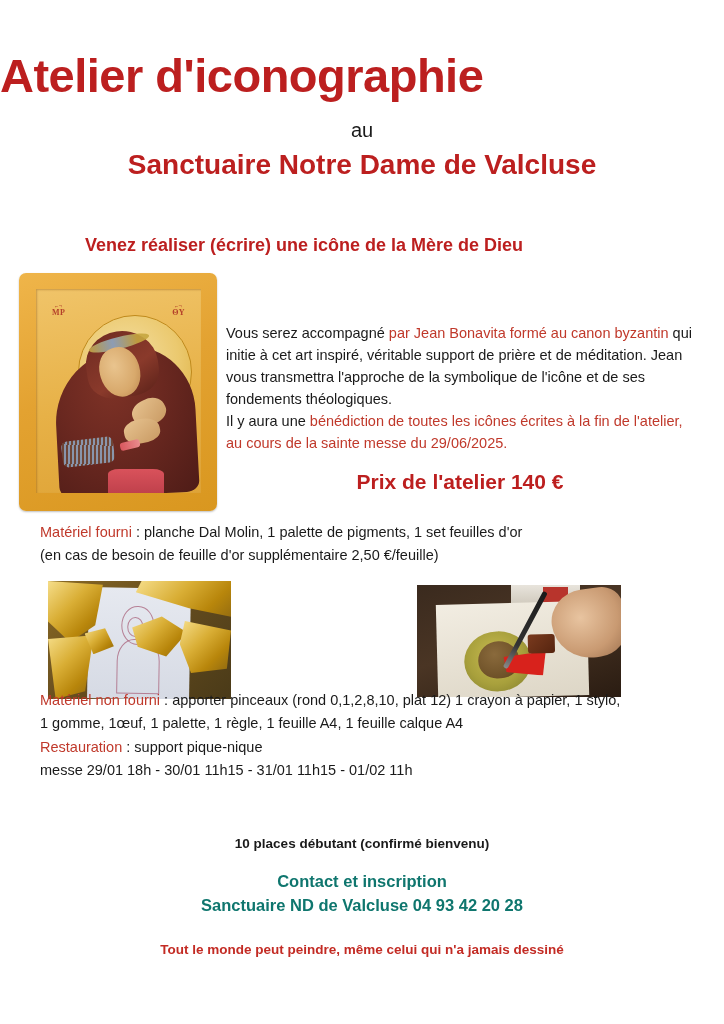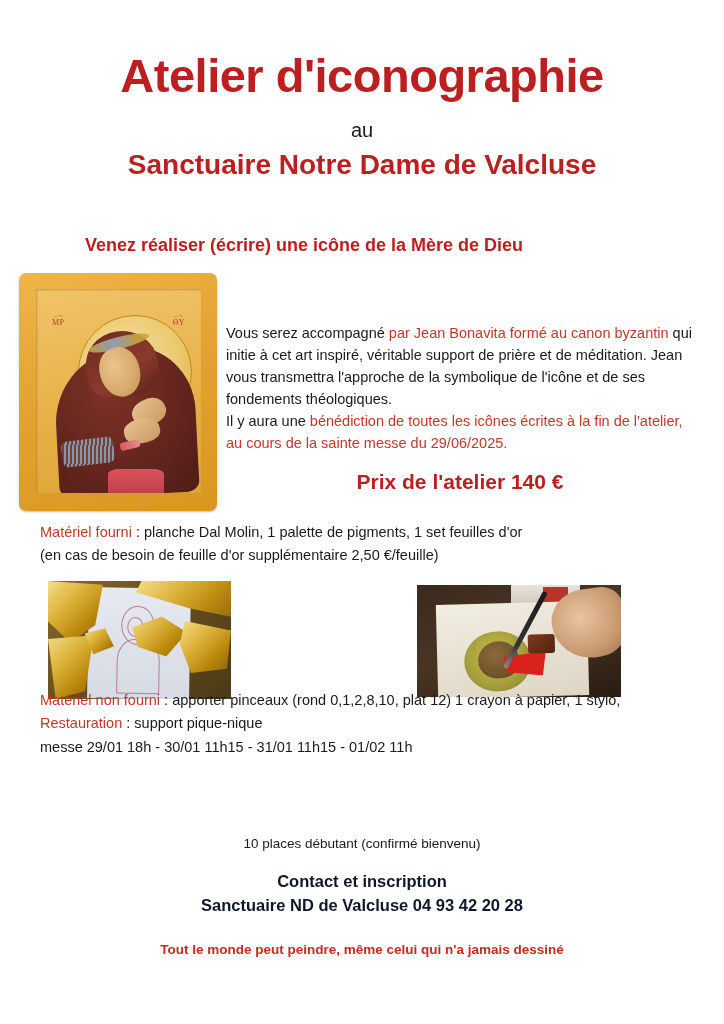--- a/index.html
+++ b/index.html
@@ -22,21 +22,21 @@
     height: 1024px;
     background: #ffffff;
   }
 
   
   .title {
     position: absolute;
     top: 52px;
     left: 0;
     width: 724px;
-    text-align: center;
+    text-align: left;
     font-size: 47px;
     font-weight: bold;
     color: #BC1F1F;
     letter-spacing: -0.5px;
     line-height: 1;
   }
   .subtitle-au {
     position: absolute;
     top: 120px;
     left: 0;
@@ -97,28 +97,28 @@
     left: 17px;
     top: 16px;
     right: 16px;
     bottom: 18px;
     background: linear-gradient(170deg, #F0C469 0%, #E7B147 55%, #DFA437 100%);
     box-shadow: inset 1px 1px 2px rgba(120,70,10,0.35);
     overflow: hidden;
   }
   .inscr {
     position: absolute;
-    top: 24px;
+    top: 14px;
     font-size: 8px;
     color: #B4402A;
     letter-spacing: 0.5px;
     line-height: 1.05;
     text-align: center;
     font-family: "Liberation Serif", serif;
-    font-weight: normal;
+    font-weight: bold;
   }
   .inscr.left { left: 16px; }
   .inscr.right { right: 16px; }
   .inscr .bar {
     display: block;
     font-size: 6px;
     line-height: 1;
     opacity: 0.85;
   }
   .halo {
@@ -395,32 +395,32 @@
     color: #1a1a1a;
   }
 
   .places {
     position: absolute;
     left: 0;
     top: 836px;
     width: 724px;
     text-align: center;
     font-size: 13.5px;
-    font-weight: normal;
+    font-weight: bold;
     color: #1a1a1a;
   }
   .contact {
     position: absolute;
     left: 0;
     top: 870px;
     width: 724px;
     text-align: center;
     font-size: 16.5px;
     font-weight: bold;
-    color: #0f172a;
+    color: #0f766e;
     line-height: 1.45;
   }
   .tagline-bottom {
     position: absolute;
     left: 0;
     top: 942px;
     width: 724px;
     text-align: center;
     font-size: 13.5px;
     font-weight: bold;
@@ -498,20 +498,21 @@
       <div class="pp-palette"></div>
     </div>
     <div class="pp-brush"></div>
     <div class="pp-hand"></div>
   </div>
 
   <div class="materials-not-provided">
     <div>
       <span class="accent">Matériel non fourni</span><span> : </span><span>apporter pinceaux (rond 0,1,2,8,10, plat 12) 1 crayon à papier, 1 stylo,</span>
     </div>
+    <div>1 gomme, 1œuf, 1 palette, 1 règle, 1 feuille A4, 1 feuille calque A4</div>
     <div>
       <span class="accent">Restauration</span><span> : </span><span>support pique-nique</span>
     </div>
     <div>messe 29/01 18h - 30/01 11h15 - 31/01 11h15 - 01/02 11h</div>
   </div>
 
   <div class="places">10 places débutant (confirmé bienvenu)</div>
 
   <div class="contact">
     <div>Contact et inscription</div>

